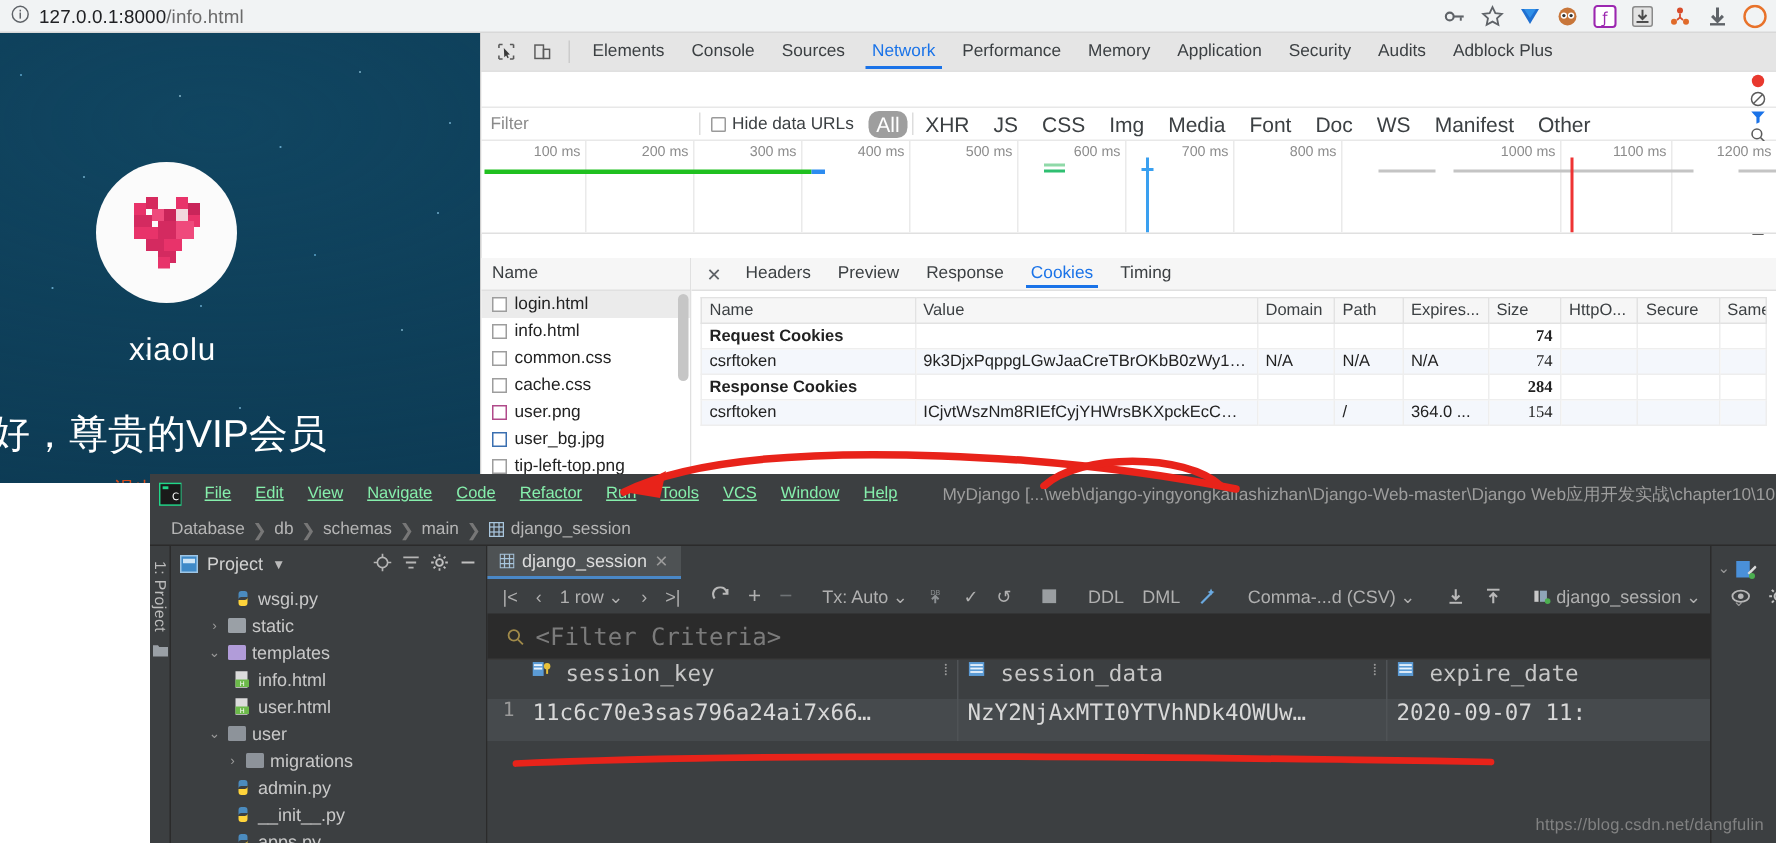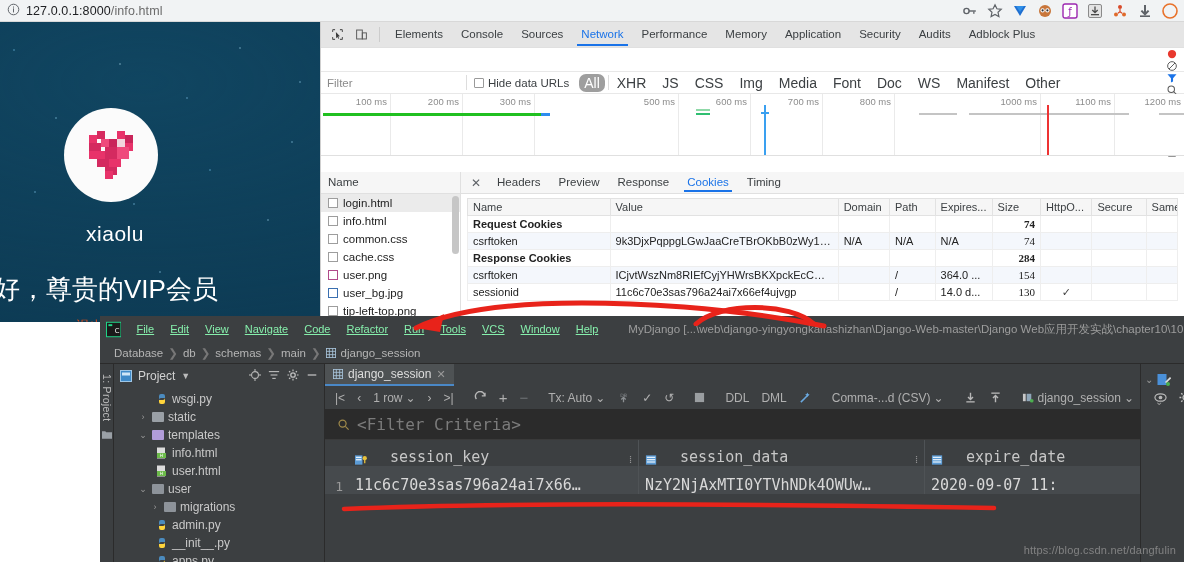--- a/index.html
+++ b/index.html
@@ -143,21 +143,21 @@
   .tbi { padding:0 6px; font-size:12px; color:#b0b0b0; display:flex; align-items:center; gap:3px; white-space:nowrap; }
   .tbsep { width:1px; height:14px; background:#4f5356; margin:0 4px; }
 
   .filter-crit { height:30px; display:flex; align-items:center; gap:7px; padding-left:12px;
     background:#2b2b2b; border-bottom:1px solid #3a3a3a;
     font-family:"DejaVu Sans Mono", monospace; color:#7b7b7b; font-size:16px; }
   .grid-head { height:26px; display:flex; align-items:center; background:#3c3f41;
     font-family:"DejaVu Sans Mono", monospace; color:#c7c7c7; font-size:15px; }
   .grid-row { height:28px; display:flex; align-items:center; background:#464a4d;
     font-family:"DejaVu Sans Mono", monospace; color:#d8d8d8; font-size:15px; }
-  .gc { padding:0 6px; display:flex; align-items:flex-end; gap:22px; overflow:hidden; white-space:nowrap;
+  .gc { padding:0 6px; display:flex; align-items:flex-start; gap:9px; overflow:hidden; white-space:nowrap;
     border-right:1px solid #4f5356; height:100%; }
   .rownum { width:24px; justify-content:flex-end; color:#9a9a9a; font-size:13px; border-right:none; }
   .sorticon { margin-left:auto; color:#9a9a9a; font-size:11px; }
   .pc-rightpane { width:44px; background:#3c3f41; border-left:1px solid #2b2b2b; color:#b5b5b5;
     font-size:11px; padding-top:4px; }
   .rp-row { height:22px; display:flex; align-items:center; gap:4px; padding-left:4px; }
 
   .watermark { position:absolute; right:8px; bottom:6px; color:#8e8e8e; font-size:11px;
     opacity:.85; letter-spacing:.2px; }
 
@@ -374,20 +374,23 @@
 
     <div class="dt-overview">
       <div class="tick" style="left:0;width:70px">
           <span>100 ms</span>
         </div>
       <div class="tick" style="left:70px;width:72px">
           <span>200 ms</span>
         </div>
       <div class="tick" style="left:142px;width:72px">
           <span>300 ms</span>
+        </div>
+      <div class="tick" style="left:214px;width:72px">
+          <span>400 ms</span>
         </div>
       <div class="tick" style="left:286px;width:72px">
           <span>500 ms</span>
         </div>
       <div class="tick" style="left:358px;width:72px">
           <span>600 ms</span>
         </div>
       <div class="tick" style="left:430px;width:72px">
           <span>700 ms</span>
         </div>
@@ -522,31 +525,20 @@
                 <td>csrftoken</td>
                 <td>ICjvtWszNm8RIEfCyjYHWrsBKXpckEcCMnjhOS5...</td>
                 <td></td>
                 <td>/</td>
                 <td>364.0 ...</td>
                 <td class="num">154</td>
                 <td class="chk"></td>
                 <td></td>
                 <td></td>
               </tr>
-              <tr>
-                <td>sessionid</td>
-                <td>11c6c70e3sas796a24ai7x66ef4ujvgp</td>
-                <td></td>
-                <td>/</td>
-                <td>14.0 d...</td>
-                <td class="num">130</td>
-                <td class="chk">✓</td>
-                <td></td>
-                <td></td>
-              </tr>
             </tbody>
           </table>
         </div>
       </div>
     </div>
   </div>
 
   <div class="pycharm">
     <div class="pc-menu">
       <svg class="pc-logo" viewBox="0 0 16 16">

